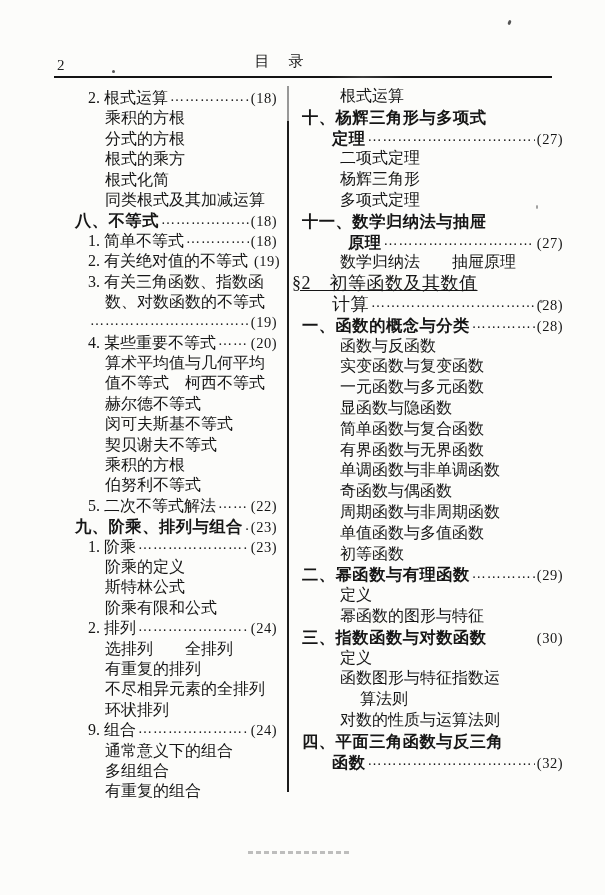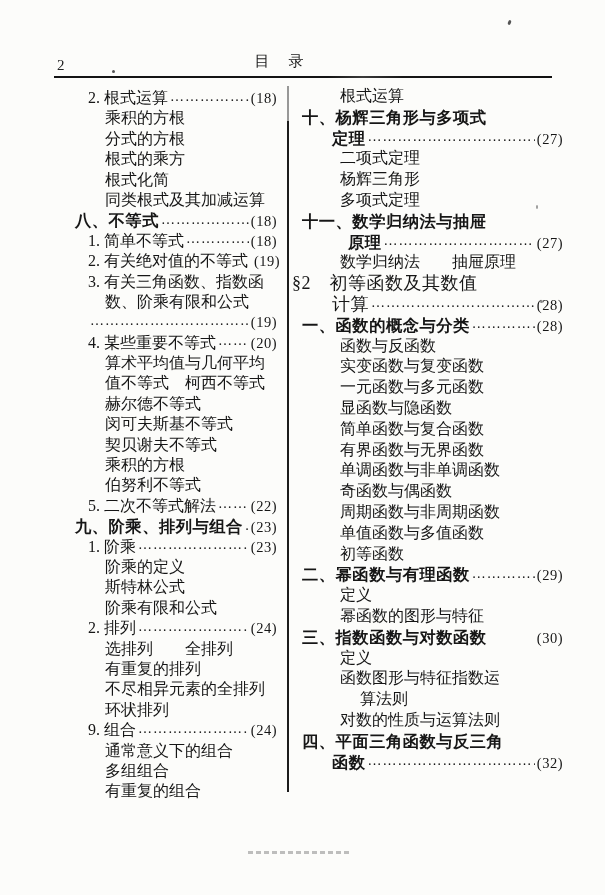--- a/index.html
+++ b/index.html
@@ -41,21 +41,21 @@
   .lbl{font-size:16px;}
   .bold .lbl{
     font-family:"Liberation Sans","DejaVu Sans",sans-serif;
     font-weight:700;font-size:16.3px;letter-spacing:.5px;
   }
   .big .lbl{font-size:18px;letter-spacing:.5px;}
   
   .col-left .lv-main{padding-left:0;}
   .col-left .lv-num{padding-left:13px;}
   .col-left .lv-sub{padding-left:30px;}
-  .col-right .lv-s2{padding-left:0;}
+  .col-right .lv-s2{padding-left:0;text-decoration:underline;}
   .col-right .lv-main{padding-left:10px;}
   .col-right .lv-cont{padding-left:40px;}
   .col-right .lv-cont2{padding-left:56px;}
   .col-right .lv-sub{padding-left:48px;}
   .col-right .lv-deep{padding-left:68px;}
   
   .leader{
     flex:1;min-width:0;overflow:hidden;
     font-size:14px;letter-spacing:1px;
     position:relative;top:-2.5px;
@@ -116,21 +116,21 @@
       </div>
       <div class="line lv-num">
         <span class="lbl">2. 有关绝对值的不等式</span>
         <span class="gap"></span>
         <span class="pg">(19)</span>
       </div>
       <div class="line lv-num">
         <span class="lbl">3. 有关三角函数、指数函</span>
       </div>
       <div class="line lv-sub">
-        <span class="lbl">数、阶乘有限和公式</span>
+        <span class="lbl">数、对数函数的不等式</span>
       </div>
       <div class="line lv-num">
         <span class="lbl"></span>
         <span class="leader">………………………………………………………………………………</span>
         <span class="pg">(19)</span>
       </div>
       <div class="line lv-num">
         <span class="lbl">4. 某些重要不等式</span>
         <span class="leader">………………………………………………………………………………</span>
         <span class="pg">(20)</span>

